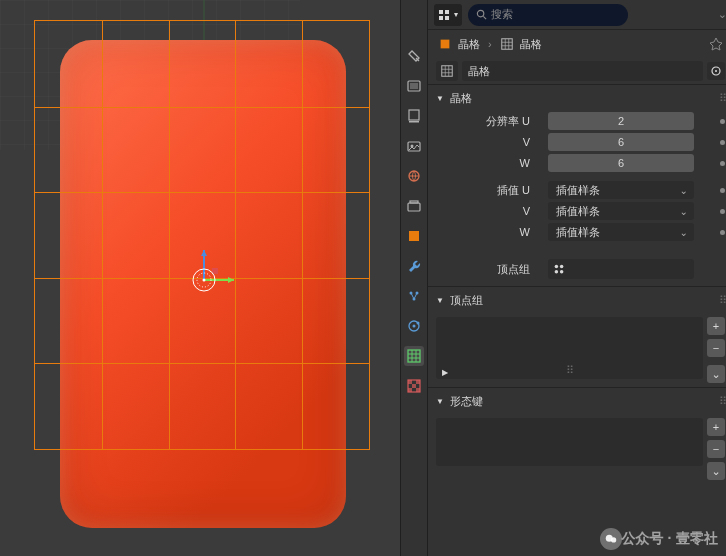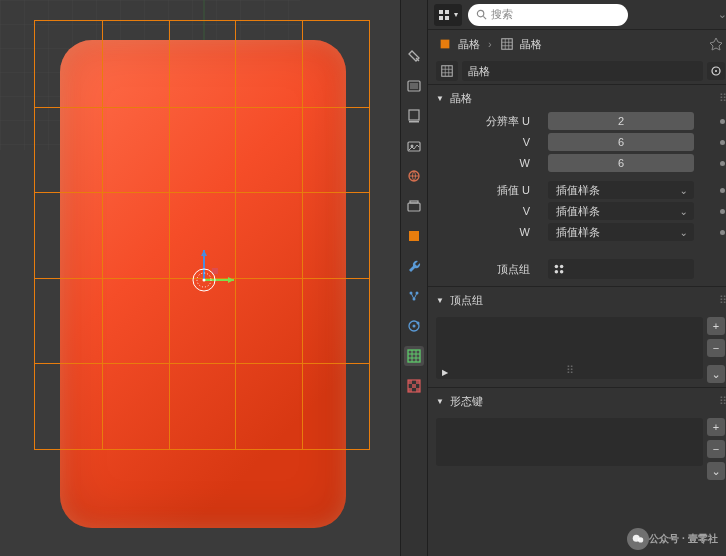--- a/index.html
+++ b/index.html
@@ -7,21 +7,21 @@
 .app { display: flex; height: 100%; }
 .viewport { flex: 0 0 400px; background: #3b3b3b; position: relative; overflow: hidden; }
 .sidebar-icons { flex: 0 0 28px; background: #333333; display: flex; flex-direction: column; align-items: center; padding-top: 46px; gap: 10px; border-left: 1px solid #1f1f1f; border-right: 1px solid #1f1f1f; }
 .sidebar-icons .icon { width: 20px; height: 20px; display: flex; align-items: center; justify-content: center; cursor: pointer; border-radius: 3px; }
 .icon svg { width: 16px; height: 16px; }
 .icon.active { background: #4a4a4a; }
 .panel { flex: 1; background: #333333; display: flex; flex-direction: column; }
 .panel-top { height: 30px; display: flex; align-items: center; gap: 6px; padding: 0 6px; background: #333333; border-bottom: 1px solid #232323; }
 .mode-sel { width: 28px; height: 22px; background: #232323; border-radius: 3px; display: flex; align-items: center; justify-content: center; cursor: pointer; position: relative; }
 .mode-sel::after { content: "▾"; font-size: 8px; margin-left: 4px; color: #d8d8d8; }
-.search { flex: 0 0 160px; height: 22px; background: #ffffff; border-radius: 11px; display: flex; align-items: center; padding: 0 8px; gap: 4px; border: none; color: #888; }
+.search { flex: 0 0 160px; height: 22px; background: #0f172a; border-radius: 11px; display: flex; align-items: center; padding: 0 8px; gap: 4px; border: none; color: #888; }
 .pin { margin-left: auto; cursor: pointer; color: #888; }
 .breadcrumb { height: 28px; display: flex; align-items: center; gap: 8px; padding: 0 10px; background: #333333; }
 .bc-item { display: flex; align-items: center; gap: 6px; }
 .bc-ico { width: 14px; height: 14px; }
 .select-row { height: 26px; display: flex; align-items: center; gap: 4px; padding: 0 8px; background: #333333; }
 .obj-select { flex: 1; height: 20px; background: #2c2c2c; border-radius: 3px; display: flex; align-items: center; padding: 0 6px; cursor: pointer; }
 .grid-ico { width: 22px; height: 20px; background: #2c2c2c; border-radius: 3px; display: flex; align-items: center; justify-content: center; cursor: pointer; }
 .acc-btn { width: 18px; height: 18px; background: #2c2c2c; border-radius: 3px; display: flex; align-items: center; justify-content: center; cursor: pointer; }
 .section { border-top: 1px solid #232323; }
 .sect-head { height: 26px; display: flex; align-items: center; gap: 6px; padding: 0 8px; cursor: pointer; }
@@ -40,21 +40,21 @@
 .list-area .play { position: absolute; bottom: 2px; left: 6px; font-size: 8px; cursor: pointer; }
 .list-area .dots { position: absolute; bottom: 2px; left: 50%; transform: translateX(-50%); color: #666; letter-spacing: -1px; }
 .list-btns { display: flex; flex-direction: column; gap: 4px; }
 .sq-btn { width: 18px; height: 18px; background: #595959; border-radius: 3px; display: flex; align-items: center; justify-content: center; cursor: pointer; }
 .vp-grid { position: absolute; inset: 0; }
 .lattice { position: absolute; left: 34px; top: 20px; width: 336px; height: 430px; border: 1px solid #e87d0d; }
 .lattice .hl { position: absolute; left: 0; right: 0; height: 1px; background: #e87d0d; }
 .lattice .vl { position: absolute; top: 0; bottom: 0; width: 1px; background: #e87d0d; }
 .rounded-cube { position: absolute; left: 60px; top: 40px; width: 286px; height: 488px; border-radius: 32px; background: linear-gradient(135deg, #ff6f4c 0%, #f54d28 40%, #d83812 80%); box-shadow: inset 0 0 50px rgba(0,0,0,0.15), inset 0 0 20px rgba(255,180,140,0.3); }
 .gizmo { position: absolute; left: 172px; top: 248px; width: 64px; height: 64px; pointer-events: none; }
-.watermark { position: absolute; right: 8px; bottom: 6px; color: rgba(255,255,255,0.55); font-size: 10px; display: flex; align-items: center; gap: 0; font-weight: 600; }
+.watermark { position: absolute; right: 8px; bottom: 6px; color: rgba(255,255,255,0.55); font-size: 14px; display: flex; align-items: center; gap: 0; font-weight: 600; }
 .watermark-circle { width: 22px; height: 22px; border-radius: 50%; background: rgba(255,255,255,0.3); display: flex; align-items: center; justify-content: center; }
 </style>
 </head>
 <body>
 
 <div class="app">
 
   <div class="viewport">
     <svg class="vp-grid">
       <defs>

